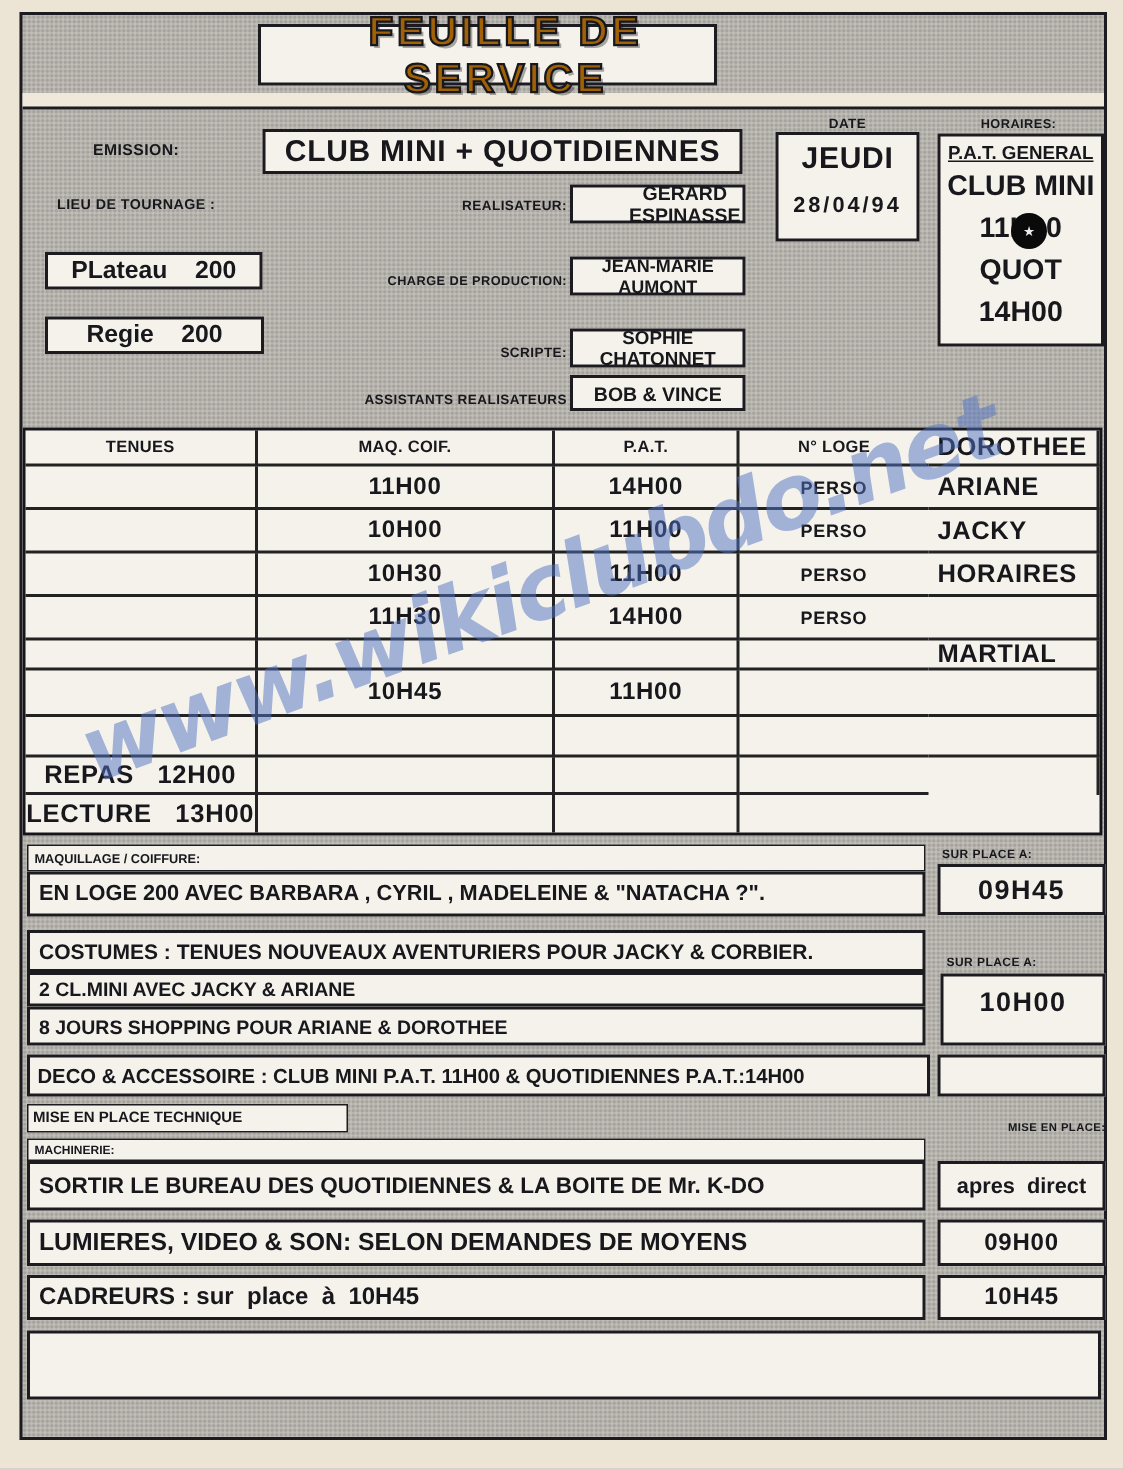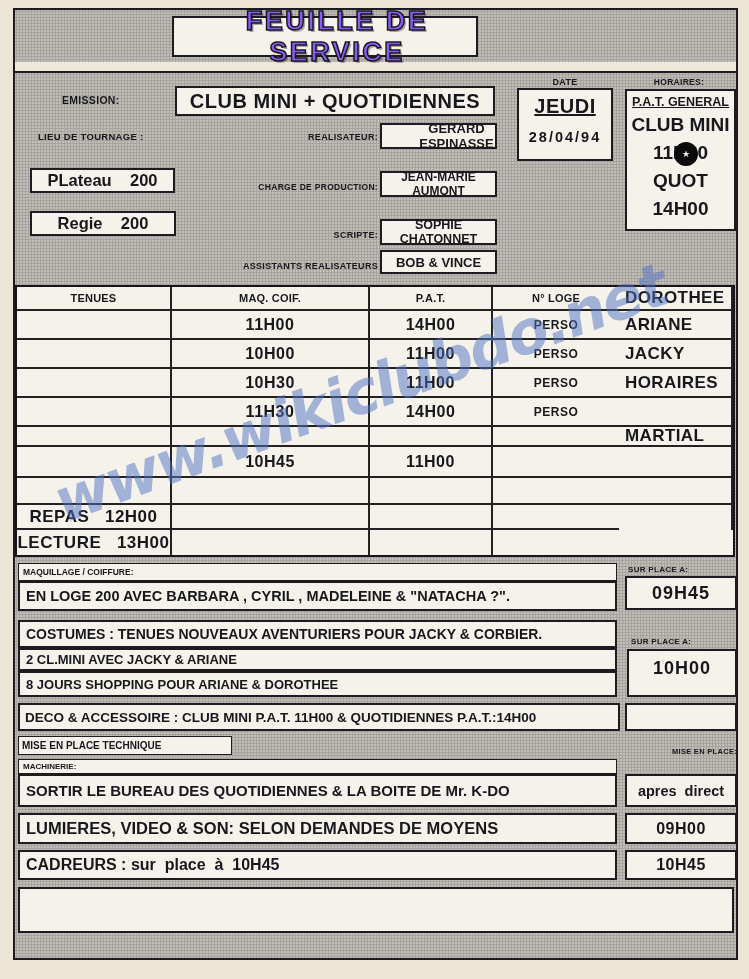--- a/index.html
+++ b/index.html
@@ -13,21 +13,21 @@
   .sep-strip{position:absolute;left:0;top:52px;width:100%;height:9px;
              background:#efe9dc;border-bottom:2px solid #1b1b20;}
   .wbox{position:absolute;background:#f5f2eb;border:2px solid #1b1b20;box-sizing:border-box;}
   .thinbox{border-width:1.5px;}
   .lbl{position:absolute;font-weight:bold;letter-spacing:0.3px;}
   .pre{white-space:pre;}
   .center{display:flex;align-items:center;justify-content:center;text-align:center;}
   .vcenter{display:flex;align-items:center;}
   
   .title-box{left:157px;top:6px;width:306px;height:41px;border-width:2.5px;}
-  .title-text{font-size:27px;font-weight:800;letter-spacing:2.5px;color:#8b5cf6;
+  .title-text{font-size:27px;font-weight:800;letter-spacing:2.5px;color:#a16207;
               -webkit-text-stroke:1.5px #17171c;text-shadow:2px 2px 0 rgba(23,23,28,0.35);padding-left:24px;}
   
   .cast-table{position:absolute;left:0;top:275px;width:720px;height:272px;
               background:#f5f2eb;border:2px solid #15151a;box-sizing:border-box;
               display:grid;grid-template-columns:155px 198px 123px 126px 114px;
               grid-template-rows:24px 29px 29px 29px 29px 20px 31px 27px 25px 25px;}
   .cell{border-right:2px solid #222;border-bottom:2px solid #222;box-sizing:border-box;
         display:flex;align-items:center;justify-content:center;font-weight:bold;overflow:hidden;}
   .cell.lastcol{border-right:none;}
   .cell.lastrow{border-bottom:none;}
@@ -55,21 +55,21 @@
     <span class="title-text">FEUILLE DE SERVICE</span>
   </div>
 
   <span class="lbl" style="left:47px;top:84px;font-size:10.5px;">EMISSION:</span>
   <div class="wbox center" style="left:160px;top:76px;width:320px;height:30px;">
     <span style="font-size:20px;font-weight:bold;letter-spacing:0.5px;">CLUB MINI + QUOTIDIENNES</span>
   </div>
 
   <span class="lbl center" style="left:502px;top:67px;width:96px;font-size:9px;">DATE</span>
   <div class="wbox" style="left:502px;top:78px;width:96px;height:73px;">
-    <div class="center" style="font-size:20px;font-weight:bold;margin-top:5px;letter-spacing:0.5px;text-decoration:underline;">JEUDI</div>
+    <div class="center" style="font-size:20px;font-weight:bold;margin-top:5px;letter-spacing:0.5px;">JEUDI</div>
     <div class="center" style="font-size:14.5px;font-weight:bold;letter-spacing:2px;margin-top:11px;">28/04/94</div>
   </div>
 
   <span class="lbl center" style="left:608px;top:67px;width:112px;font-size:8.5px;">HORAIRES:</span>
   <div class="wbox" style="left:610px;top:79px;width:111px;height:142px;text-align:center;">
     <div style="font-size:12.5px;font-weight:bold;text-decoration:underline;margin-top:4px;">P.A.T. GENERAL</div>
     <div style="font-size:19px;font-weight:bold;line-height:28px;margin-top:2px;">CLUB MINI</div>
     <div style="font-size:19px;font-weight:bold;line-height:28px;">11H00</div>
     <div style="font-size:19px;font-weight:bold;line-height:28px;">QUOT</div>
     <div style="font-size:19px;font-weight:bold;line-height:28px;">14H00</div>

